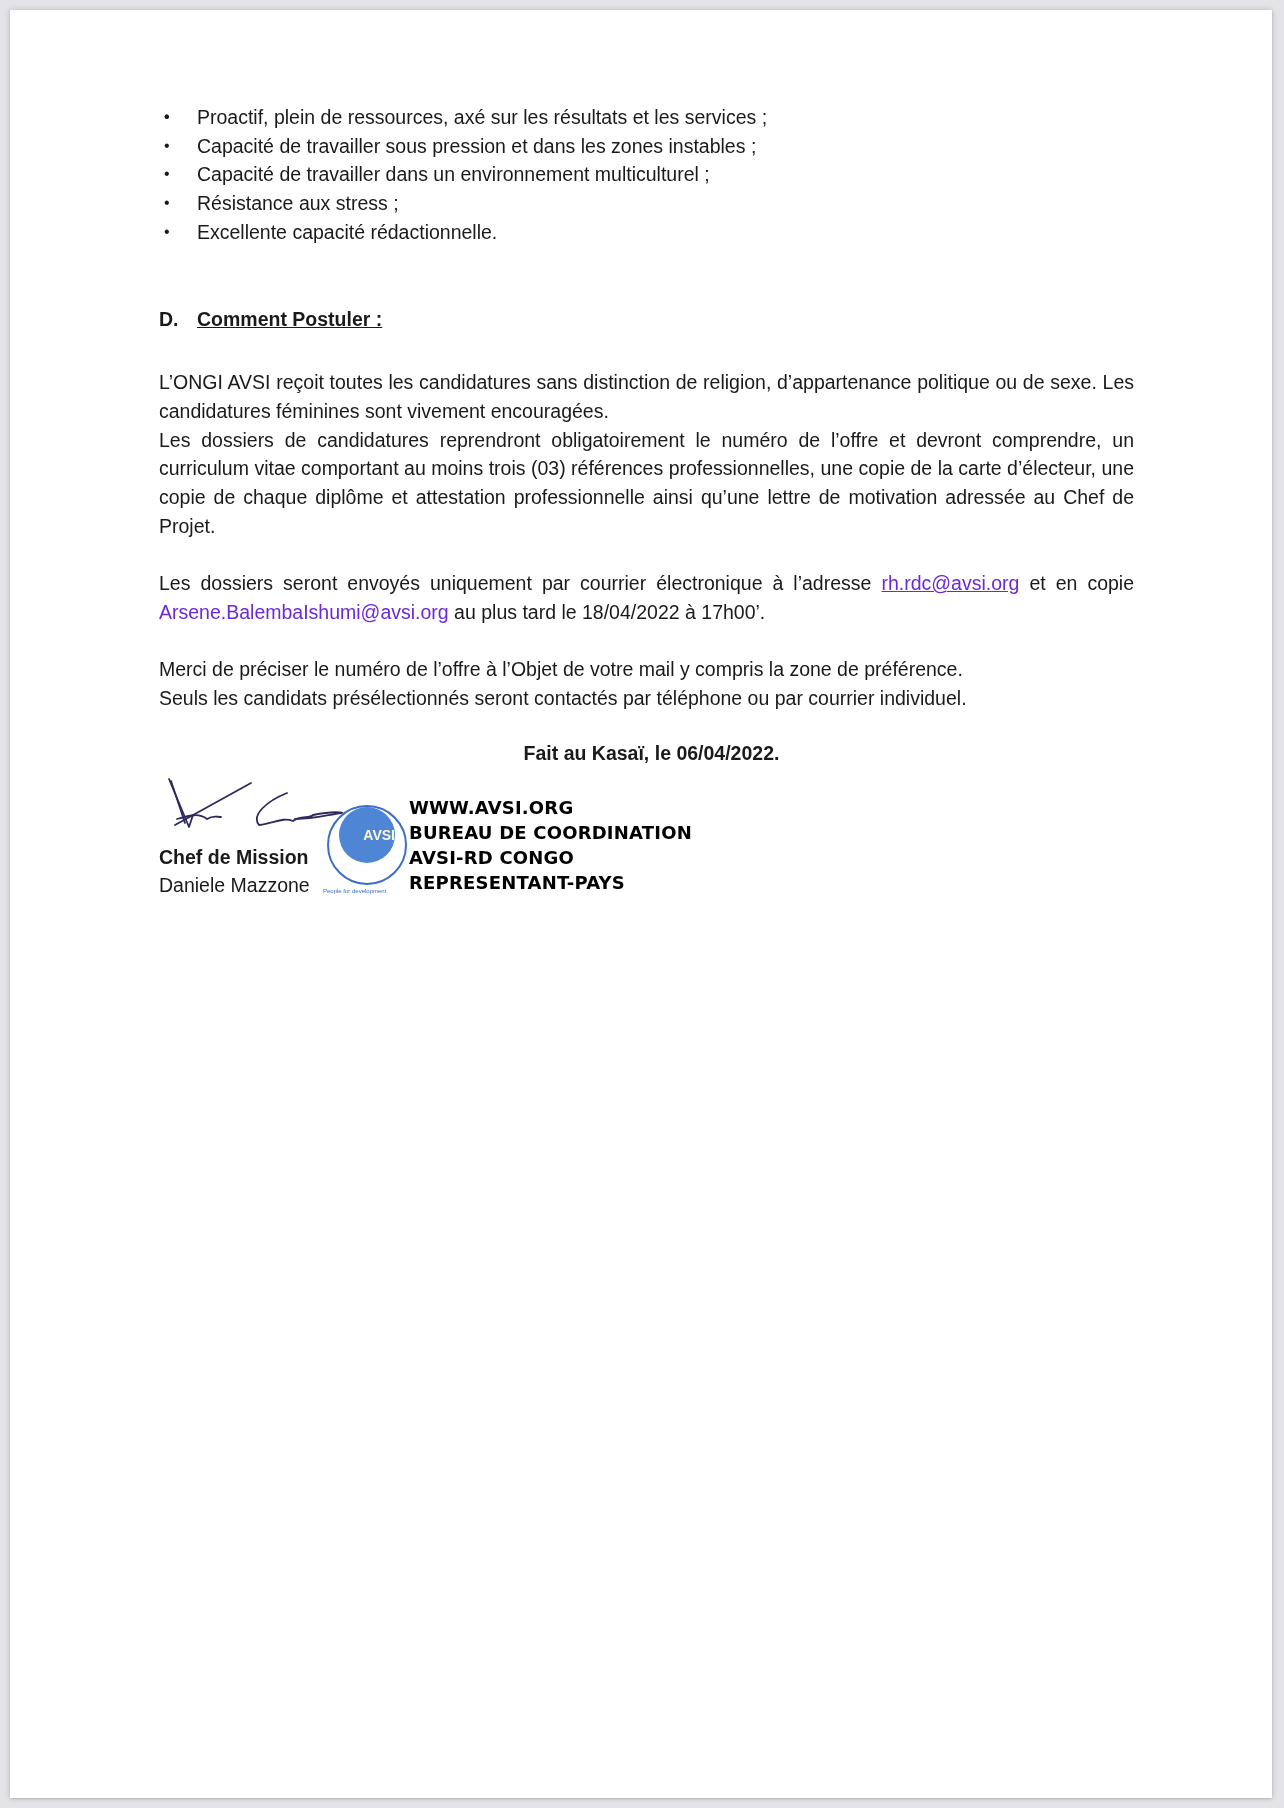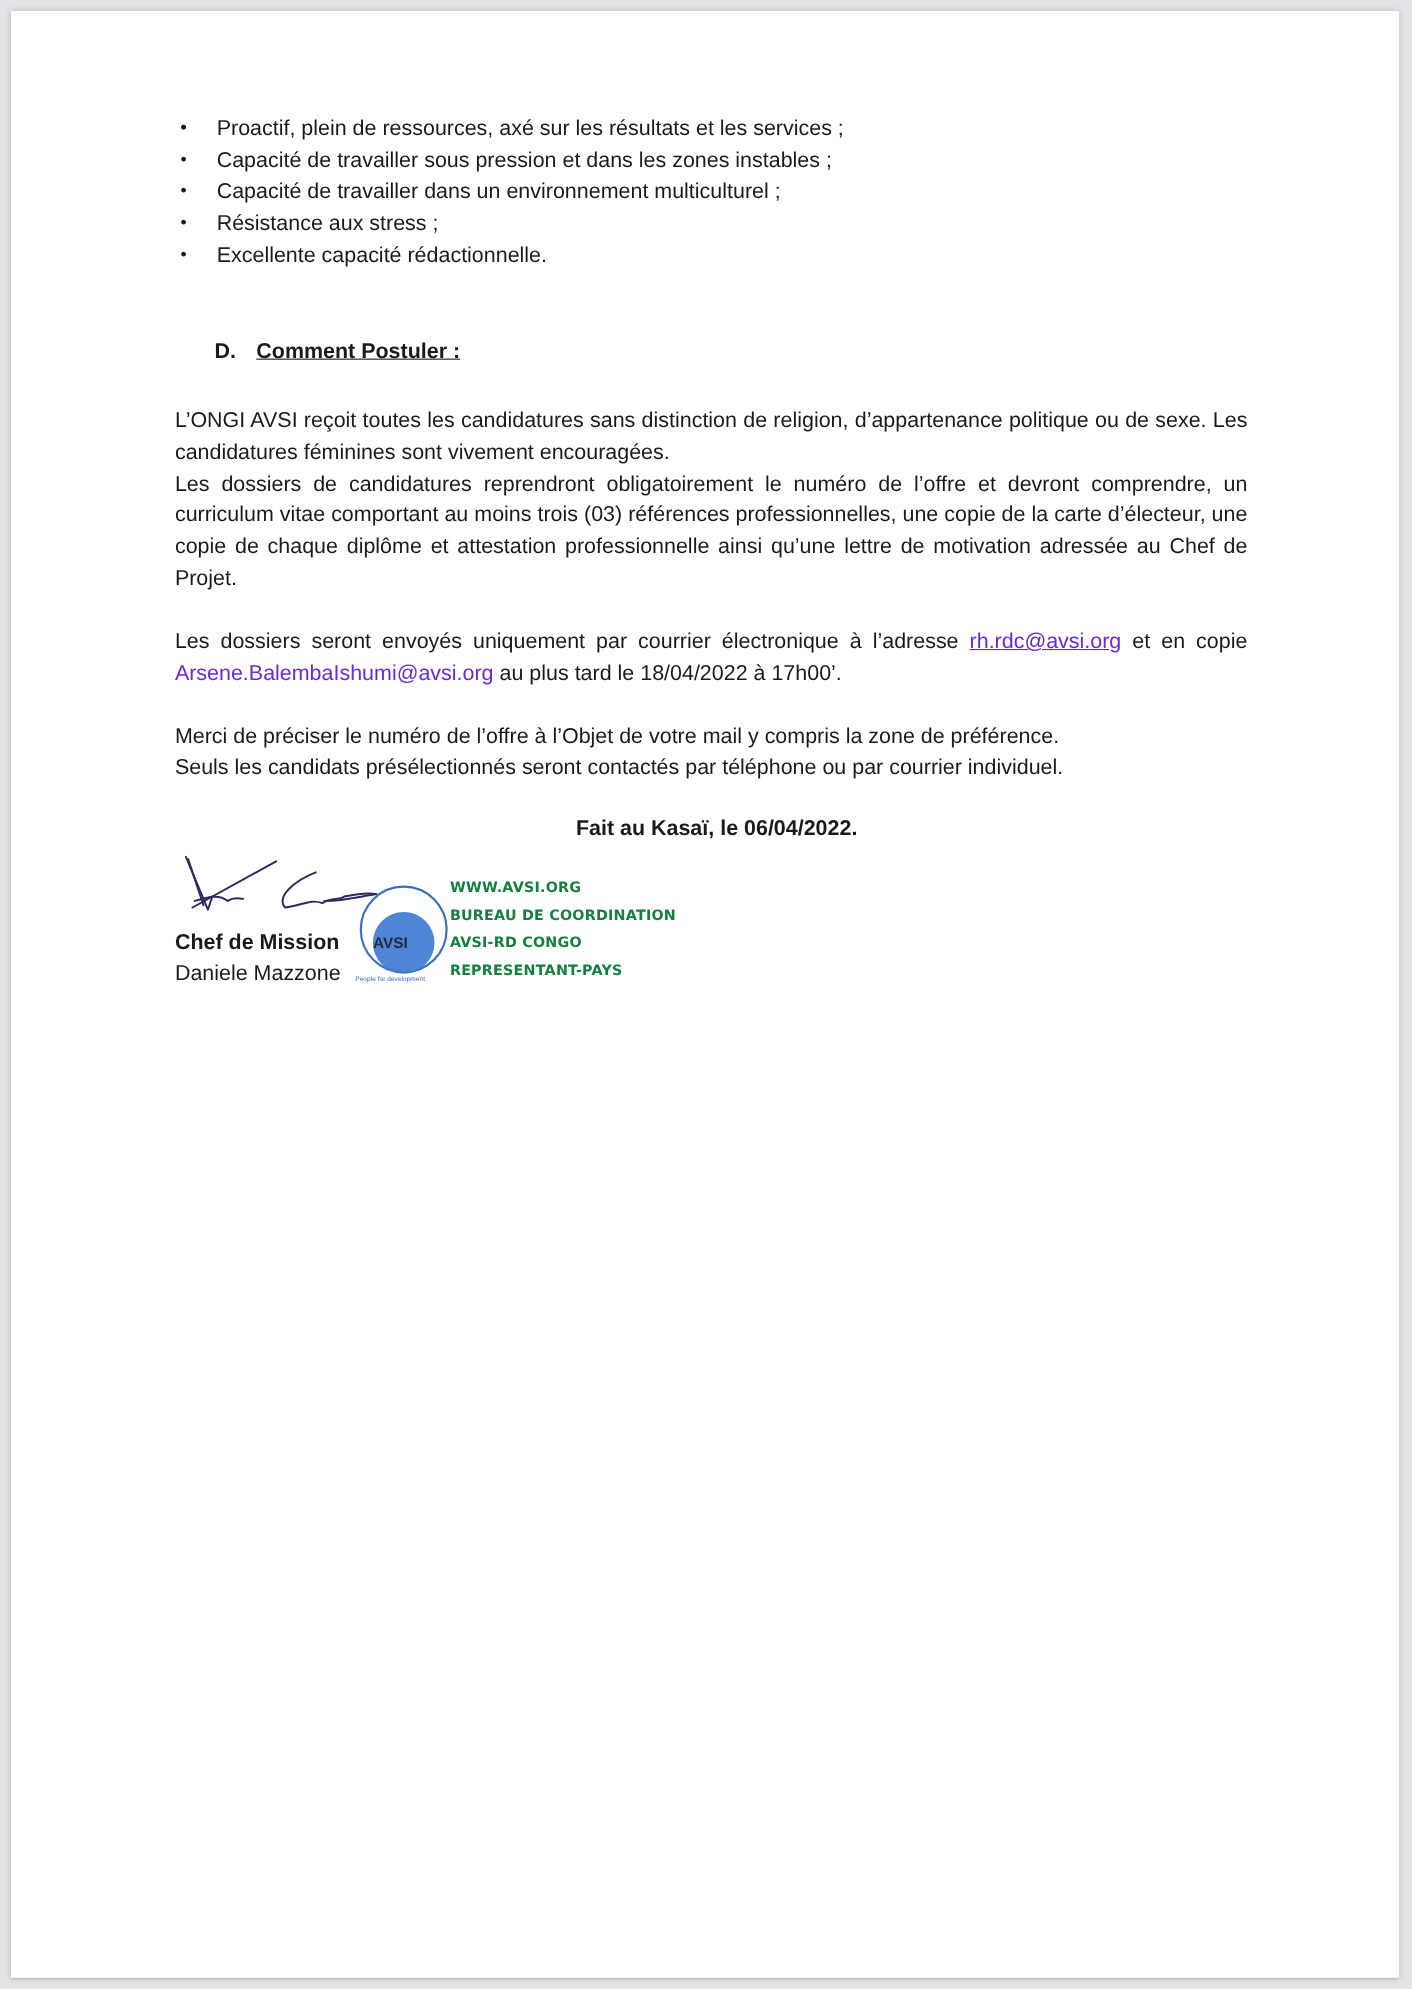--- a/index.html
+++ b/index.html
@@ -40,21 +40,20 @@
     }
     ul.bullets li .bullet {
       position: absolute;
       left: 5px;
       top: 0;
       font-size: 16px;
     }
     .heading {
       margin-top: 58px;
       font-weight: bold;
-      margin-left: 36px;
     }
     .heading .letter {
       display: inline-block;
       width: 38px;
     }
     .heading .title {
       text-decoration: underline;
     }
     p {
       margin: 0;
@@ -116,51 +115,51 @@
       left: 0;
       top: 10px;
       width: 76px;
       height: 76px;
       border: 2px solid #3b6ec4;
       border-radius: 50%;
     }
     .stamp-inner {
       position: absolute;
       left: 10px;
-      top: 22px;
+      top: 0;
       width: 56px;
       height: 56px;
       border-radius: 50%;
       background: #3f7bd1;
-      color: #0f172a;
+      color: #fef9c3;
       font-family: "Liberation Sans", sans-serif;
       font-weight: bold;
       font-size: 14px;
       line-height: 56px;
-      text-align: left;
+      text-align: right;
       opacity: 0.92;
     }
     .stamp-tagline {
       position: absolute;
       left: -4px;
       top: 92px;
       font-size: 6px;
       line-height: 8px;
       color: #3b6ec4;
       white-space: nowrap;
     }
     .stamp-lines {
       position: absolute;
       left: 82px;
       top: 0;
       font-family: "DejaVu Sans", sans-serif;
       font-weight: bold;
-      font-size: 13px;
+      font-size: 18px;
       line-height: 25px;
-      color: #15803d;
+      color: #000000;
       white-space: nowrap;
       letter-spacing: 0.2px;
     }
   </style>
 </head>
 <body>
 
 <div class="page">
   <div class="content">
 

